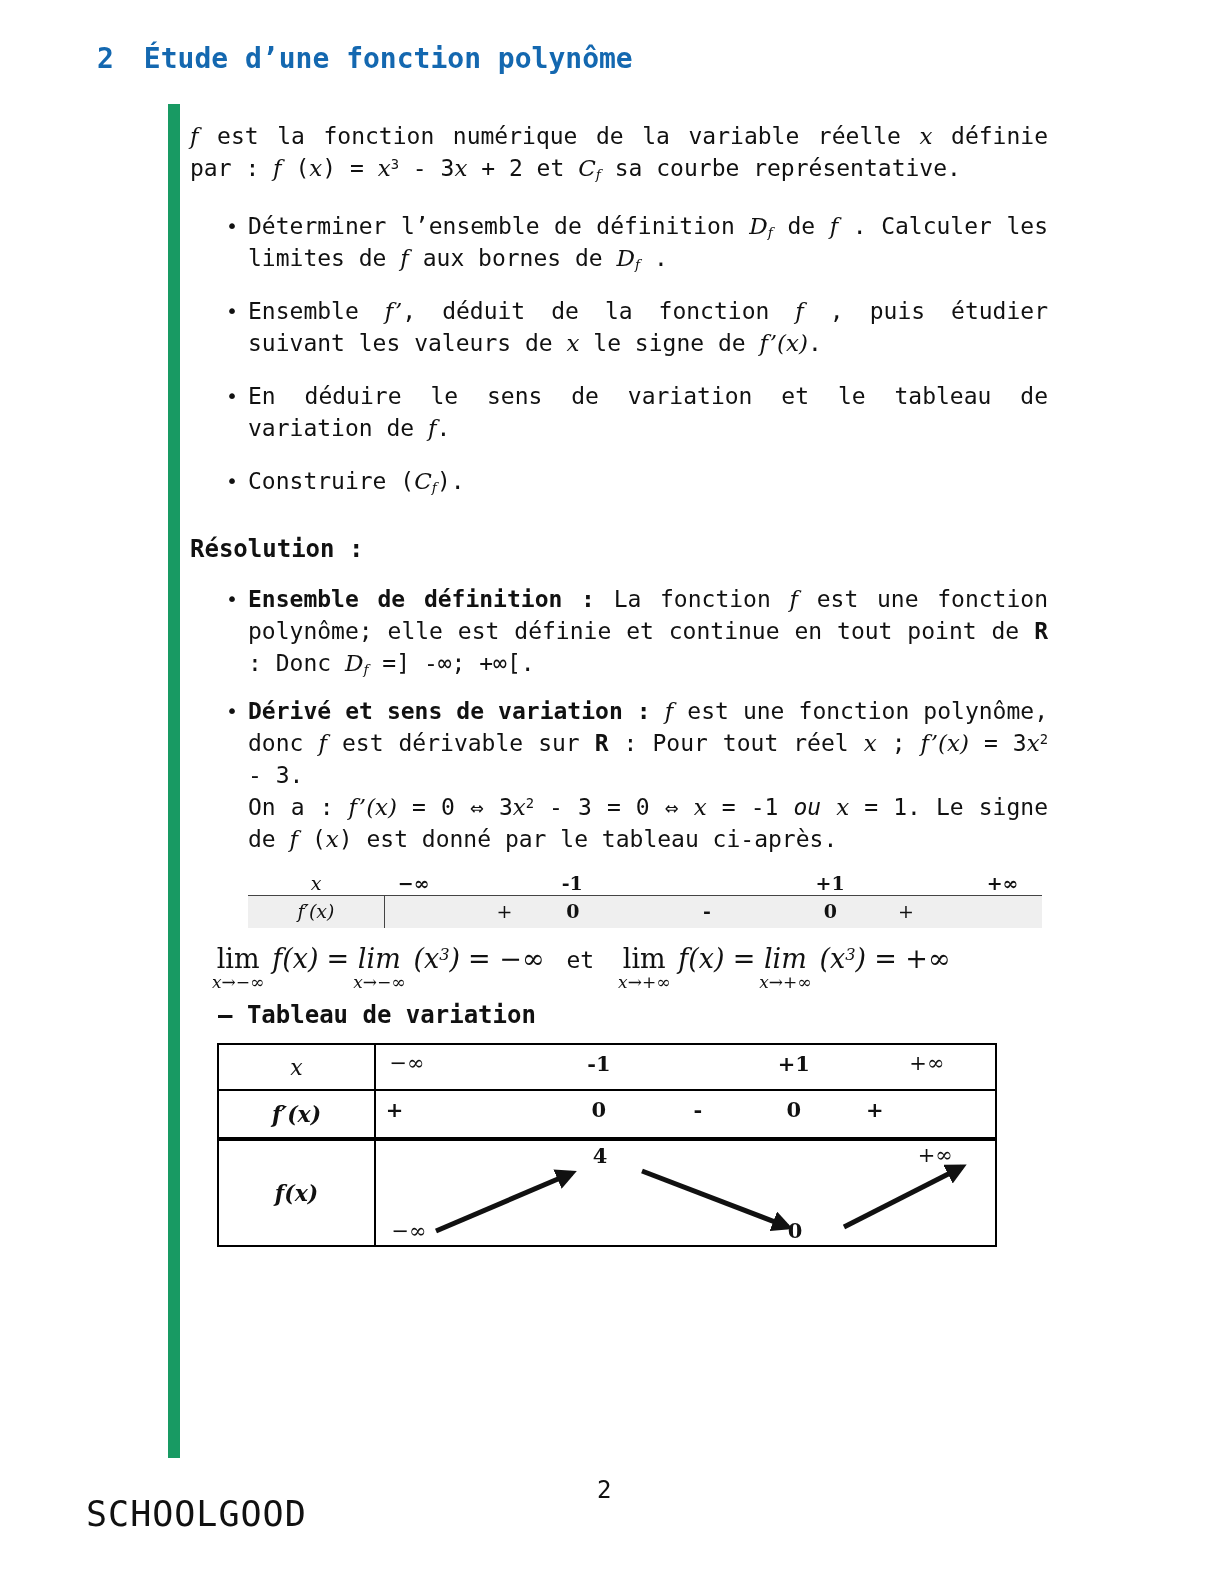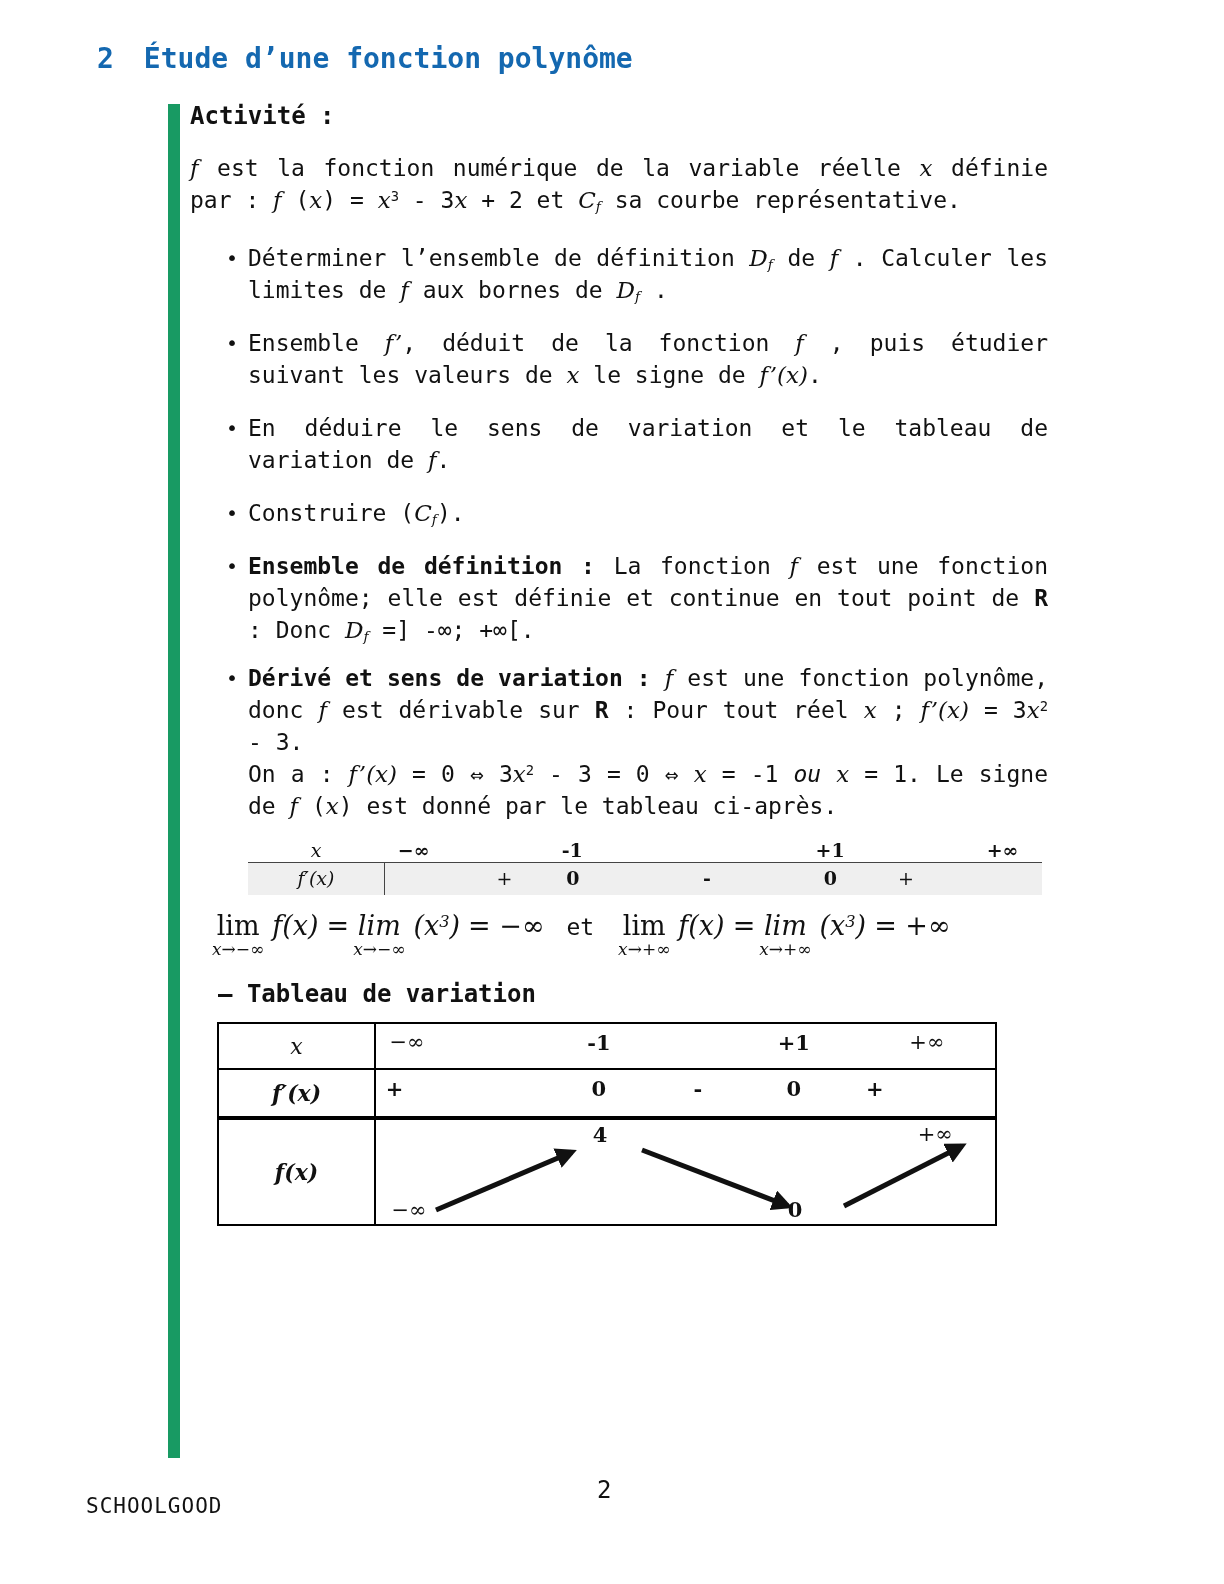--- a/index.html
+++ b/index.html
@@ -46,21 +46,21 @@
   .st-row.signs{height:32px;background:var(--shade);border-top:1px solid #444;}
   .st-label{position:absolute;left:0;top:0;width:136px;text-align:center;font-style:italic;line-height:24px;}
   .st-row.signs .st-label{line-height:30px;}
   .st-vals{position:absolute;left:136px;top:0;right:0;height:100%;}
   .st-row.signs .st-vals{border-left:1px solid #444;}
   .st-v{position:absolute;top:0;transform:translateX(-50%);line-height:24px;}
   .st-row.signs .st-v{line-height:30px;}
 
   .ainsi{margin-top:14px;}
   .subhead{font-weight:bold;font-size:24px;line-height:32px;margin:30px 0 0 28px;}
-  .subhead.second{margin-top:20px;}
+  .subhead.second{margin-top:8px;}
 
   
   .limits{margin:16px 0 0 22px;display:flex;align-items:flex-start;
     font-family:"DejaVu Serif",serif;font-size:27px;line-height:30px;}
   .limstk{display:inline-flex;flex-direction:column;align-items:center;margin-right:4px;}
   .limop{line-height:30px;}
   .limop.it{font-style:italic;}
   .limsub{font-size:17px;font-style:italic;line-height:18px;margin-top:-1px;white-space:nowrap;}
   .limexpr{font-style:italic;margin:0 4px;}
   .limeq{margin:0 4px;white-space:nowrap;}
@@ -76,38 +76,37 @@
   .vlabel.bold{font-weight:bold;}
   .vvals{position:relative;flex:1;font-family:"DejaVu Serif",serif;font-size:21px;}
   .vrow-x{height:44px;}
   .vrow-fp{height:46px;}
   .vrow-f{height:104px;}
   .vv{position:absolute;top:6px;transform:translateX(-50%);white-space:nowrap;}
   .fv{position:absolute;white-space:nowrap;}
   .fv.bold{font-weight:bold;}
   .arrow-svg{position:absolute;left:0;top:0;width:100%;height:100%;}
 
-  .footer-brand{position:absolute;left:86px;top:1494px;font-size:21px;letter-spacing:1px;}
+  .footer-brand{position:absolute;left:86px;top:1494px;font-size:35px;letter-spacing:1px;}
   .footer-page{position:absolute;left:597px;top:1476px;font-size:24px;}
 </style>
 </head>
 <body>
 
 <div class="page">
 
   <div class="doc-title">
     <span>2</span>
     <span>Étude d’une fonction polynôme</span>
   </div>
 
   <div class="green-bar"></div>
 
   <div class="content">
 
-    <h2 class="sec-h">Activité :</h2>
 
     <p class="para intro"><span class="rm">f</span><span> est la fonction numérique de la variable réelle </span><span class="rm">x</span><span> définie par : </span><span class="rm">f</span><span> (</span><span class="rm">x</span><span>) = </span><span class="rm">x</span><sup>3</sup><span> - 3</span><span class="rm">x</span><span> + 2 et </span><span class="rm">C</span><sub class="rm">f</sub><span> sa courbe représentative.</span></p>
 
     <div class="blist">
       <div class="bitem">
         <span class="bdot">•</span>
         <div class="btext"><span>Déterminer l’ensemble de définition </span><span class="rm">D</span><sub class="rm">f</sub><span> de </span><span class="rm">f</span><span> . Calculer les limites de </span><span class="rm">f</span><span> aux bornes de </span><span class="rm">D</span><sub class="rm">f</sub><span> .</span></div>
       </div>
       <div class="bitem">
         <span class="bdot">•</span>
@@ -116,20 +115,21 @@
       <div class="bitem">
         <span class="bdot">•</span>
         <div class="btext"><span>En déduire le sens de variation et le tableau de variation de </span><span class="rm">f</span><span>.</span></div>
       </div>
       <div class="bitem">
         <span class="bdot">•</span>
         <div class="btext"><span>Construire (</span><span class="rm">C</span><sub class="rm">f</sub><span>).</span></div>
       </div>
     </div>
 
+    <h2 class="sec-h h-resolution">Résolution :</h2>
 
     <div class="blist rlist">
       <div class="bitem">
         <span class="bdot">•</span>
         <div class="btext"><span class="rb">Ensemble de définition : </span><span>La fonction </span><span class="rm">f</span><span> est une fonction polynôme; elle est définie et continue en tout point de </span><span class="rb">R</span><span> :  Donc </span><span class="rm">D</span><sub class="rm">f</sub><span> =] -∞; +∞[.</span></div>
       </div>
       <div class="bitem">
         <span class="bdot">•</span>
         <div style="flex:1">
           <div class="btext"><span class="rb">Dérivé et sens de variation : </span><span class="rm">f</span><span> est une fonction polynôme, donc </span><span class="rm">f</span><span> est dérivable sur </span><span class="rb">R</span><span> : Pour tout réel </span><span class="rm">x</span><span> ; </span><span class="rm">f’(x)</span><span> = 3</span><span class="rm">x</span><sup>2</sup><span> - 3.</span></div>

